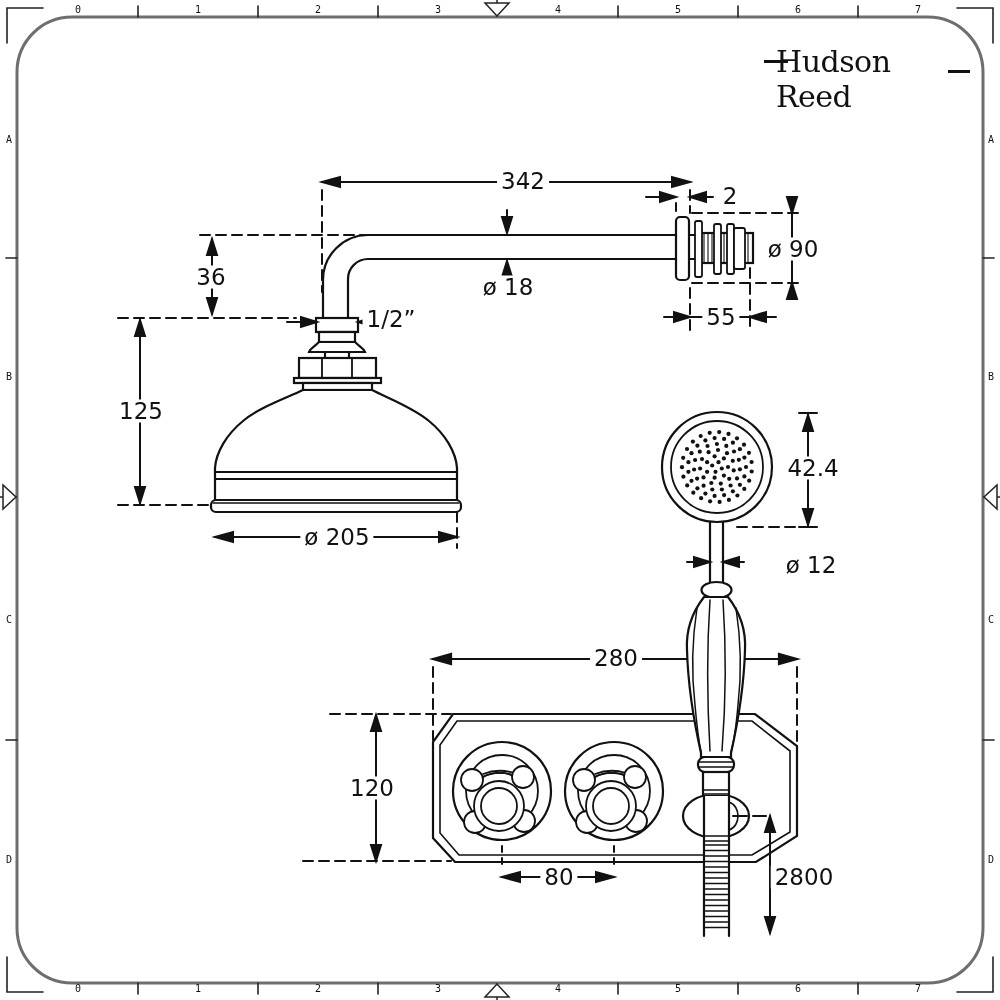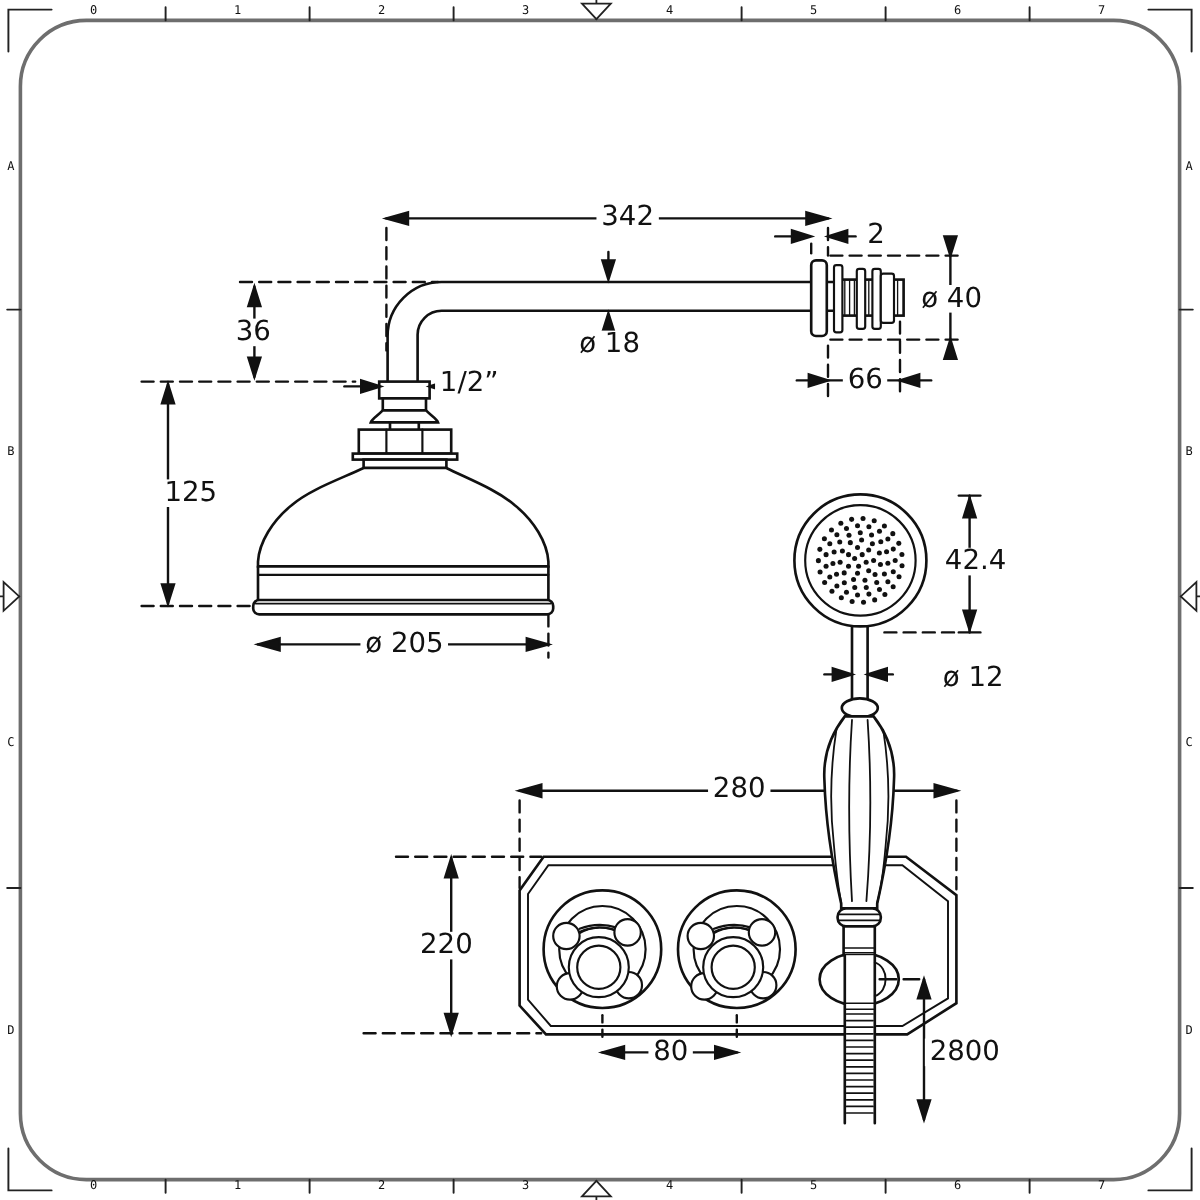--- a/index.html
+++ b/index.html
@@ -361,31 +361,31 @@
       <line x1="733" y1="816" x2="766" y2="816" stroke-dasharray="14 6"></line>
       <line x1="770" y1="816" x2="770" y2="933"></line>
       <path d="M770,816 L765,832 L775,832 Z" fill="#111"></path>
       <path d="M770,933 L765,917 L775,917 Z" fill="#111"></path>
     </g>
   </g>
 </svg>
 
 <div class="lbl" style="left:523px;top:181px">342</div>
 <div class="lbl" style="left:730px;top:196px">2</div>
-<div class="lbl" style="left:793px;top:249px">ø 40</div>
-<div class="lbl" style="left:721px;top:317px">66</div>
+<div class="lbl" style="left:793px;top:249px">ø 90</div>
+<div class="lbl" style="left:721px;top:317px">55</div>
 <div class="lbl" style="left:508px;top:287px">ø 18</div>
 <div class="lbl" style="left:211px;top:277px">36</div>
 <div class="lbl" style="left:391px;top:319px">1/2”</div>
-<div class="lbl" style="left:159px;top:411px">125</div>
+<div class="lbl" style="left:141px;top:411px">125</div>
 <div class="lbl" style="left:337px;top:537px">ø 205</div>
 <div class="lbl" style="left:813px;top:468px">42.4</div>
 <div class="lbl" style="left:811px;top:565px">ø 12</div>
 <div class="lbl" style="left:616px;top:658px">280</div>
-<div class="lbl" style="left:372px;top:788px">220</div>
+<div class="lbl" style="left:372px;top:788px">120</div>
 <div class="lbl" style="left:559px;top:877px">80</div>
 <div class="lbl" style="left:804px;top:877px">2800</div>
 
 <div class="ruler" style="left:78px;top:10px">0</div>
 <div class="ruler" style="left:198px;top:10px">1</div>
 <div class="ruler" style="left:318px;top:10px">2</div>
 <div class="ruler" style="left:438px;top:10px">3</div>
 <div class="ruler" style="left:558px;top:10px">4</div>
 <div class="ruler" style="left:678px;top:10px">5</div>
 <div class="ruler" style="left:798px;top:10px">6</div>
@@ -400,14 +400,19 @@
 <div class="ruler" style="left:918px;top:989px">7</div>
 <div class="ruler" style="left:9px;top:140px">A</div>
 <div class="ruler" style="left:9px;top:377px">B</div>
 <div class="ruler" style="left:9px;top:620px">C</div>
 <div class="ruler" style="left:9px;top:860px">D</div>
 <div class="ruler" style="left:991px;top:140px">A</div>
 <div class="ruler" style="left:991px;top:377px">B</div>
 <div class="ruler" style="left:991px;top:620px">C</div>
 <div class="ruler" style="left:991px;top:860px">D</div>
 
-
+<div id="logo">
+  <span class="d1"></span>
+  <span class="txt">Hudson Reed</span>
+  <span class="d2"></span>
 </div>
 
+</div>
+
 </body></html>

